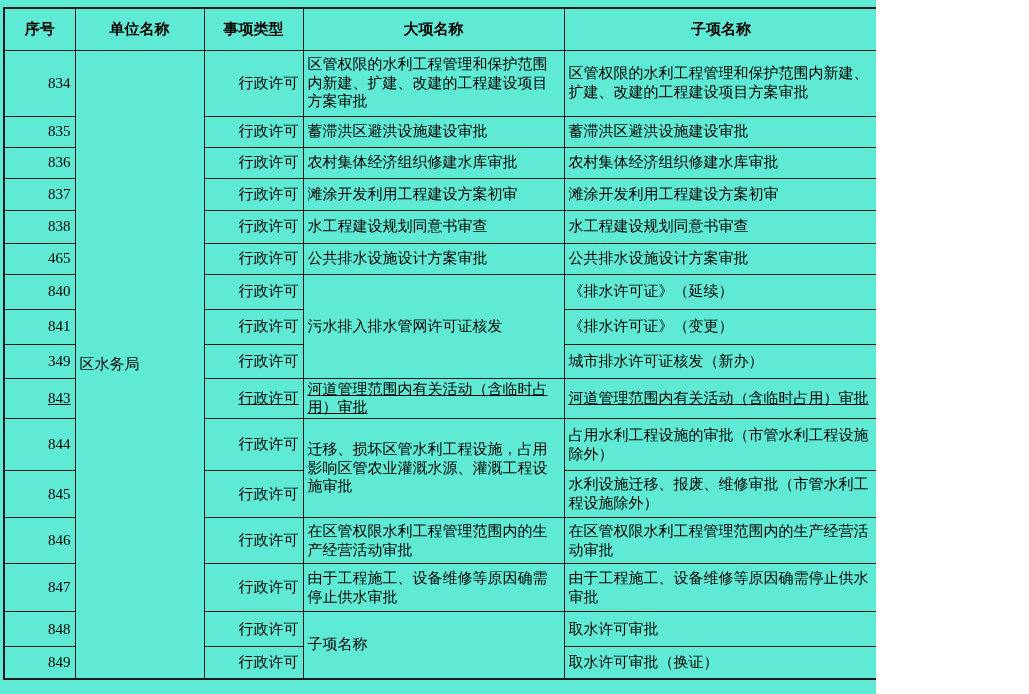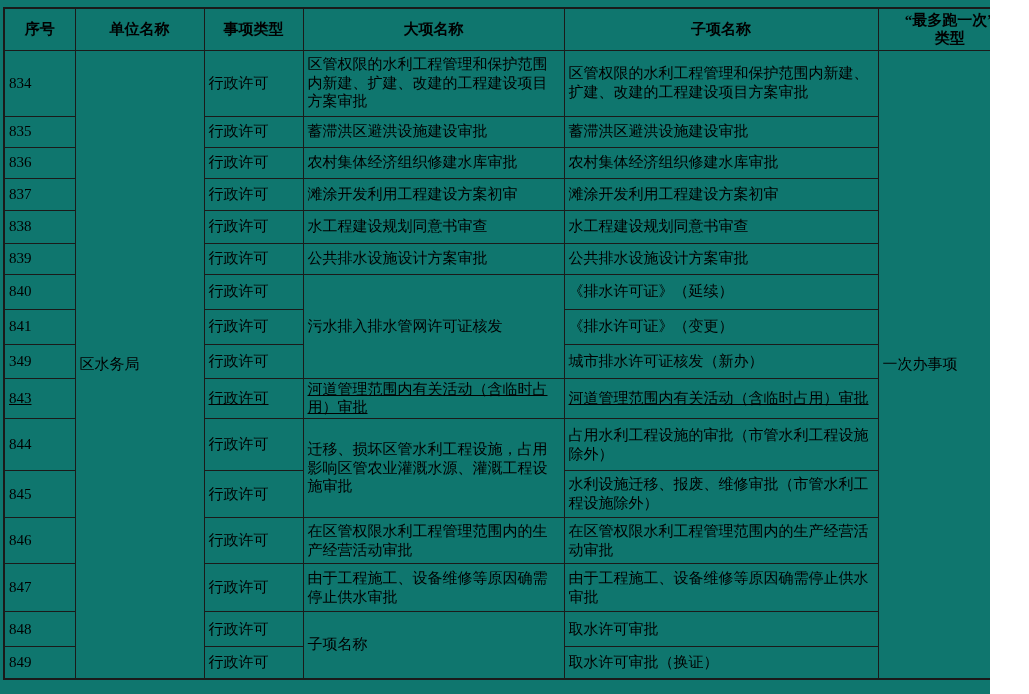--- a/index.html
+++ b/index.html
@@ -2,23 +2,23 @@
 <html><head>
 <meta charset="utf-8">
 <style>
   html, body {
     margin: 0;
     padding: 0;
     background: #ffffff;
   }
   .page {
     position: relative;
-    width: 990px;
+    width: 876px;
     height: 694px;
-    background: #0f766e;
+    background: #5eead4;
     overflow: hidden;
   }
   table.approval-table {
     position: absolute;
     left: 3px;
     top: 7px;
     width: 1018px;
     border-collapse: collapse;
     table-layout: fixed;
     border: 2px solid #1a1a1a;
@@ -34,21 +34,21 @@
     line-height: 1.25;
     overflow: hidden;
     word-break: break-all;
   }
   thead tr { height: 42px; }
   thead th {
     font-weight: bold;
     text-align: center;
   }
   th.prewrap { white-space: pre-line; }
-  .c-center { text-align: left; }
+  .c-center { text-align: right; }
   .c-left   { text-align: left; }
 </style>
 </head>
 <body>
 
 <div class="page">
   <table class="approval-table">
     <colgroup>
       <col style="width:71px">
       <col style="width:129px">
@@ -95,21 +95,21 @@
           <td class="c-left">滩涂开发利用工程建设方案初审</td>
           <td class="c-left">滩涂开发利用工程建设方案初审</td>
         </tr>
         <tr style="height: 33px;">
           <td class="c-center">838</td>
           <td class="c-center">行政许可</td>
           <td class="c-left">水工程建设规划同意书审查</td>
           <td class="c-left">水工程建设规划同意书审查</td>
         </tr>
         <tr style="height: 31px;">
-          <td class="c-center">839</td>
+          <td class="c-center">465</td>
           <td class="c-center">行政许可</td>
           <td class="c-left">公共排水设施设计方案审批</td>
           <td class="c-left">公共排水设施设计方案审批</td>
         </tr>
         <tr style="height: 35px; padding-left: 29px;">
           <td class="c-center">840</td>
           <td class="c-center">行政许可</td>
           <td class="c-left" rowspan="3">污水排入排水管网许可证核发</td>
           <td class="c-left">《排水许可证》（延续）</td>
         </tr>

